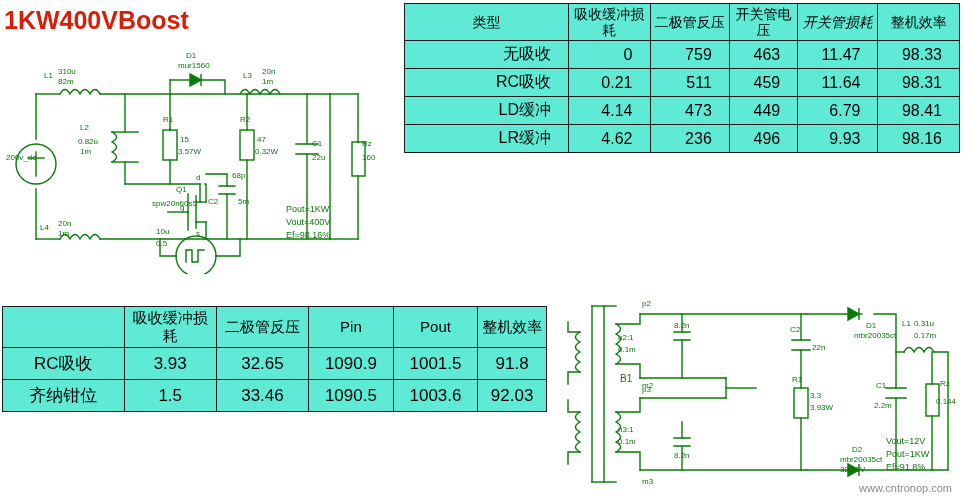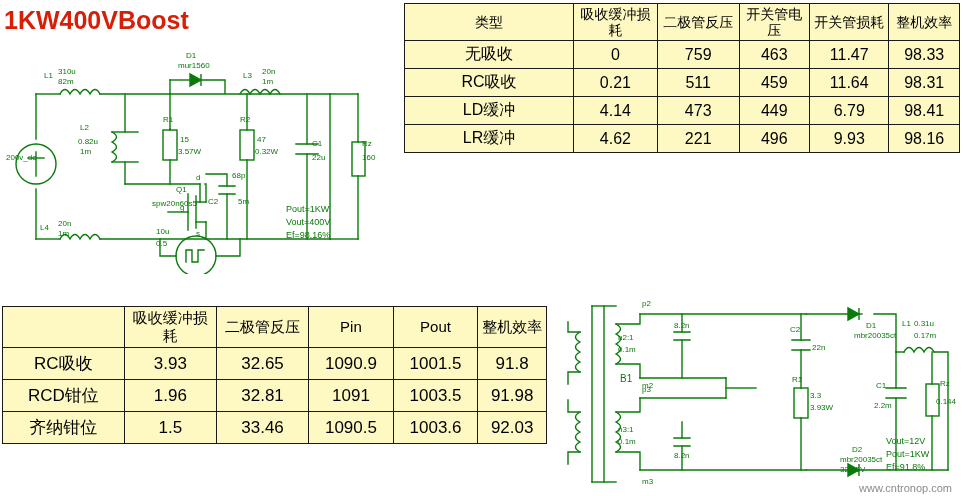--- a/index.html
+++ b/index.html
@@ -4,31 +4,31 @@
 <style>
   html,body{margin:0;padding:0;background:#fff;}
   body{width:964px;height:496px;position:relative;overflow:hidden;
        font-family:"Liberation Sans",sans-serif;}
   .title{position:absolute;color:#d81e06;font-weight:bold;font-size:25px;
          letter-spacing:0px;white-space:nowrap;}
   #title1{left:4px;top:6px;}
   #title2{left:2px;top:279px;margin-top:24px;}
 
   
-  table{border-collapse:collapse;position:absolute;background:#fef9c3;}
+  table{border-collapse:collapse;position:absolute;background:#5eead4;}
   table td,table th{border:1px solid #1a1a1a;text-align:center;
         font-family:"Liberation Sans",sans-serif;color:#000;}
   #tbl-boost{left:404px;top:3px;width:556px;}
   #tbl-boost th{font-size:14px;font-weight:normal;line-height:16px;padding:2px 1px;}
-  #tbl-boost td{font-size:16px;padding:3px 2px;}
+  #tbl-boost td{font-size:16px;padding:3px 17px;text-align:right;}
   #tbl-boost .c0{width:148px;}
   #tbl-boost .c1{width:72px;}
   #tbl-boost .c2{width:70px;}
   #tbl-boost .c3{width:60px;}
-  #tbl-boost .c4{width:68px;}
+  #tbl-boost .c4{width:68px;font-style:italic;}
   #tbl-boost .c5{width:60px;}
 
   #tbl-12v{left:2px;top:306px;width:545px;}
   #tbl-12v th{font-size:15px;font-weight:normal;line-height:18px;padding:2px 1px;}
   #tbl-12v td{font-size:17px;padding:4px 2px;}
   #tbl-12v .d0{width:120px;}
   #tbl-12v .d1{width:90px;}
   #tbl-12v .d2{width:90px;}
   #tbl-12v .d3{width:82px;}
   #tbl-12v .d4{width:82px;}
@@ -76,21 +76,21 @@
     <td>LD缓冲</td>
     <td>4.14</td>
     <td>473</td>
     <td>449</td>
     <td>6.79</td>
     <td>98.41</td>
   </tr>
   <tr>
     <td>LR缓冲</td>
     <td>4.62</td>
-    <td>221</td>
+    <td>236</td>
     <td>496</td>
     <td>9.93</td>
     <td>98.16</td>
   </tr>
 </tbody>
   </table>
 
 <table id="tbl-12v">
   <tbody>
       <tr>
@@ -101,28 +101,20 @@
     <th class="d4">Pout</th>
     <th class="d5">整机效率</th>
   </tr>
   <tr>
     <td>RC吸收</td>
     <td>3.93</td>
     <td>32.65</td>
     <td>1090.9</td>
     <td>1001.5</td>
     <td>91.8</td>
-  </tr>
-  <tr>
-    <td>RCD钳位</td>
-    <td>1.96</td>
-    <td>32.81</td>
-    <td>1091</td>
-    <td>1003.5</td>
-    <td>91.98</td>
   </tr>
   <tr>
     <td>齐纳钳位</td>
     <td>1.5</td>
     <td>33.46</td>
     <td>1090.5</td>
     <td>1003.6</td>
     <td>92.03</td>
   </tr>
 </tbody>

